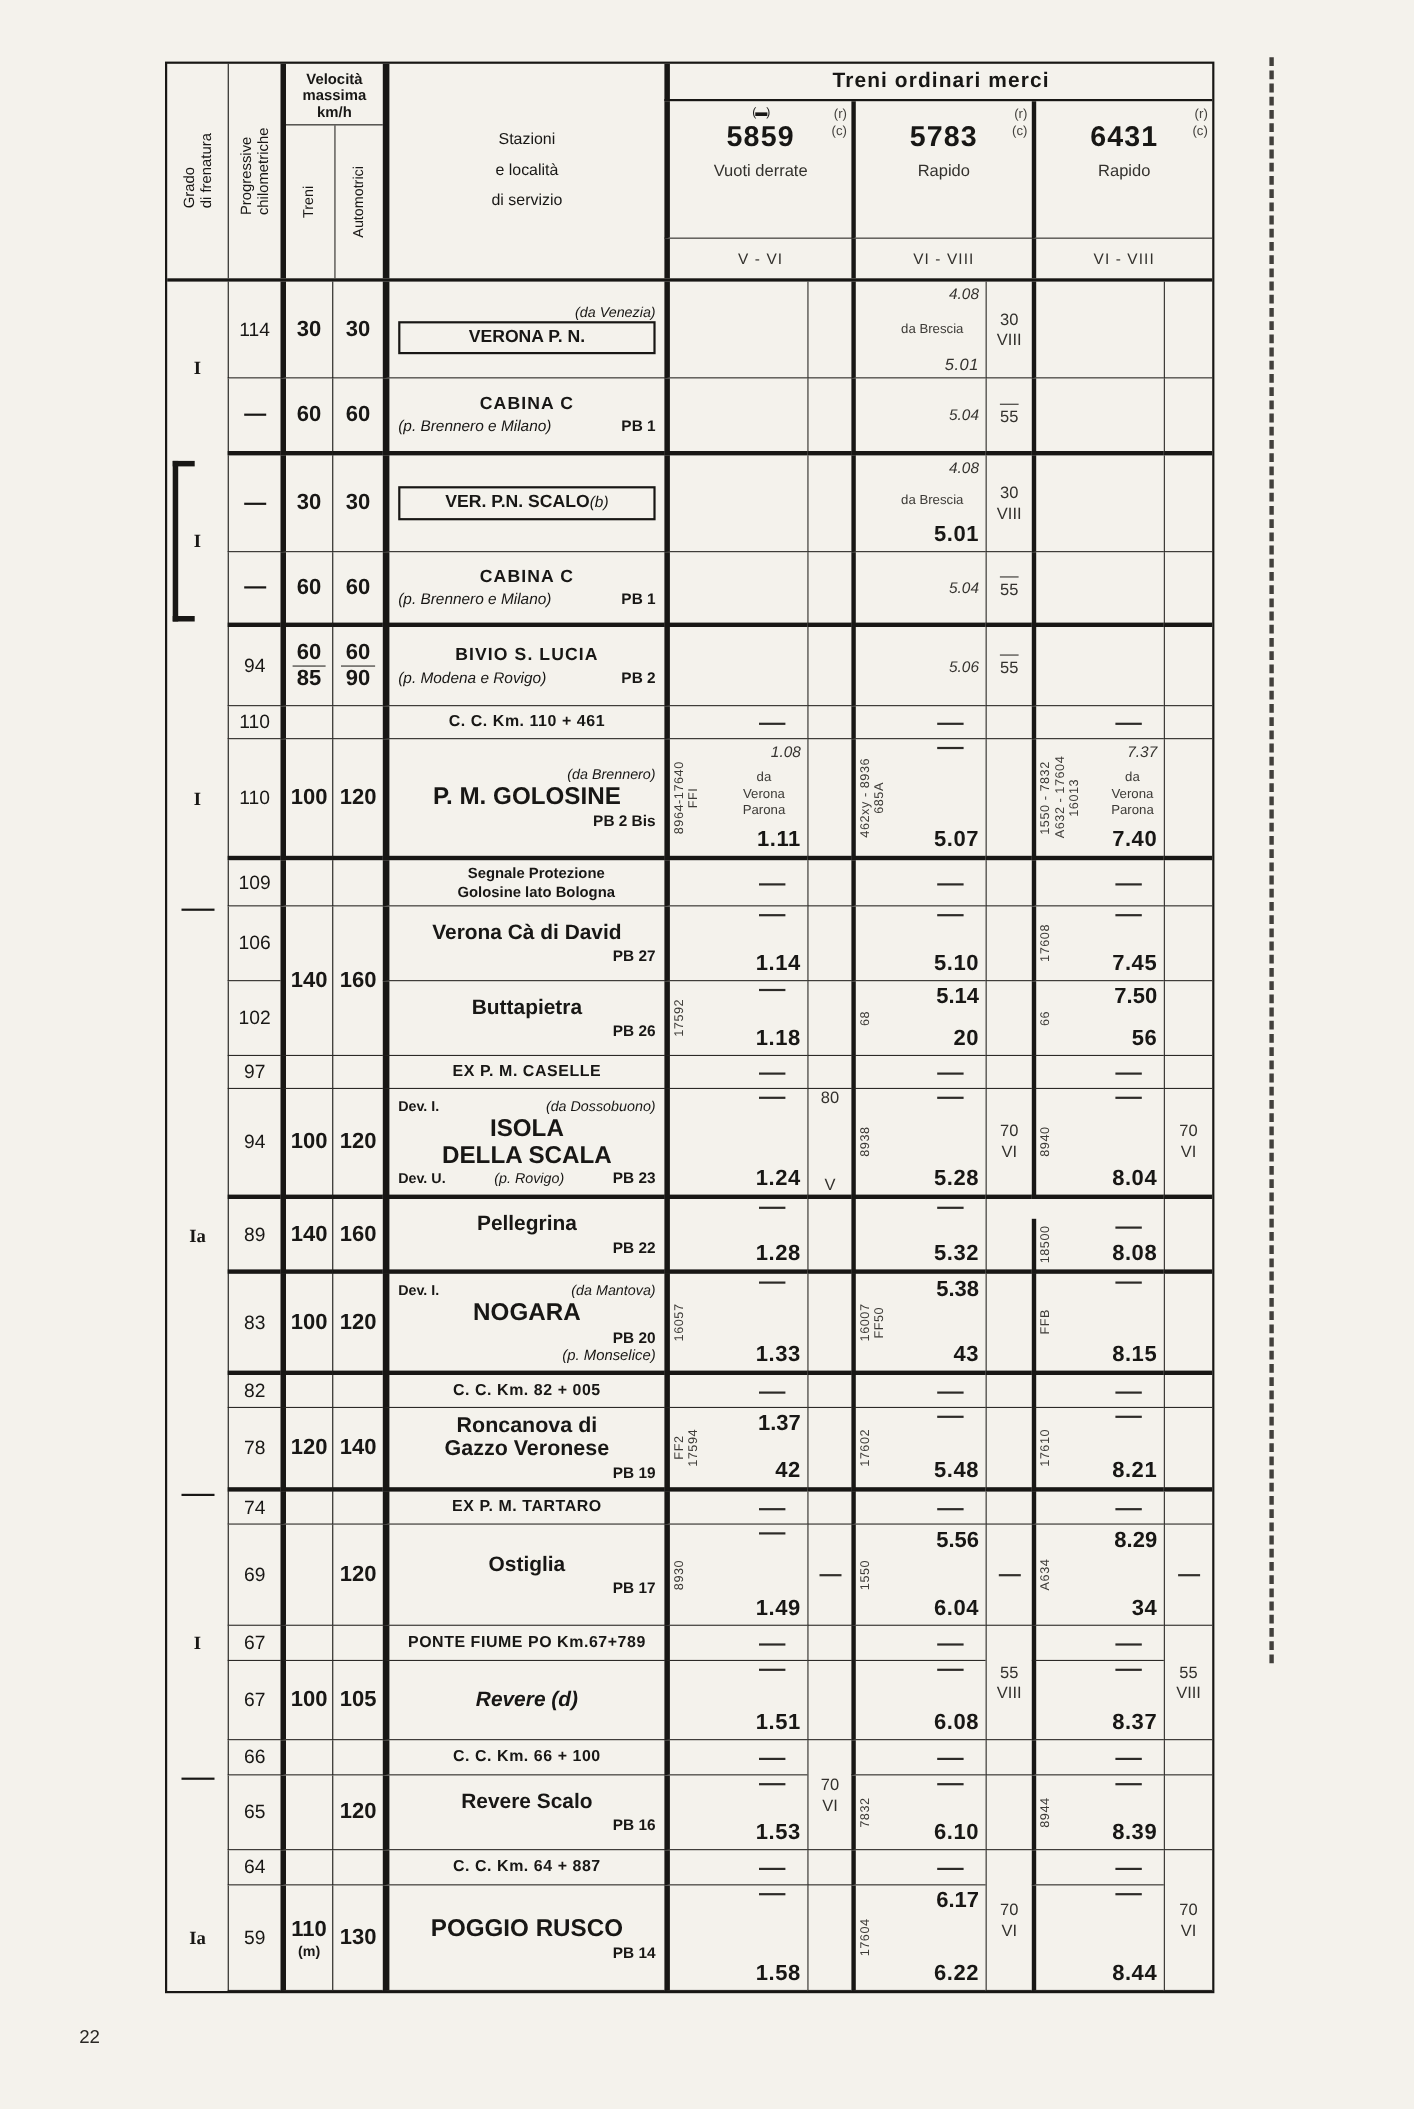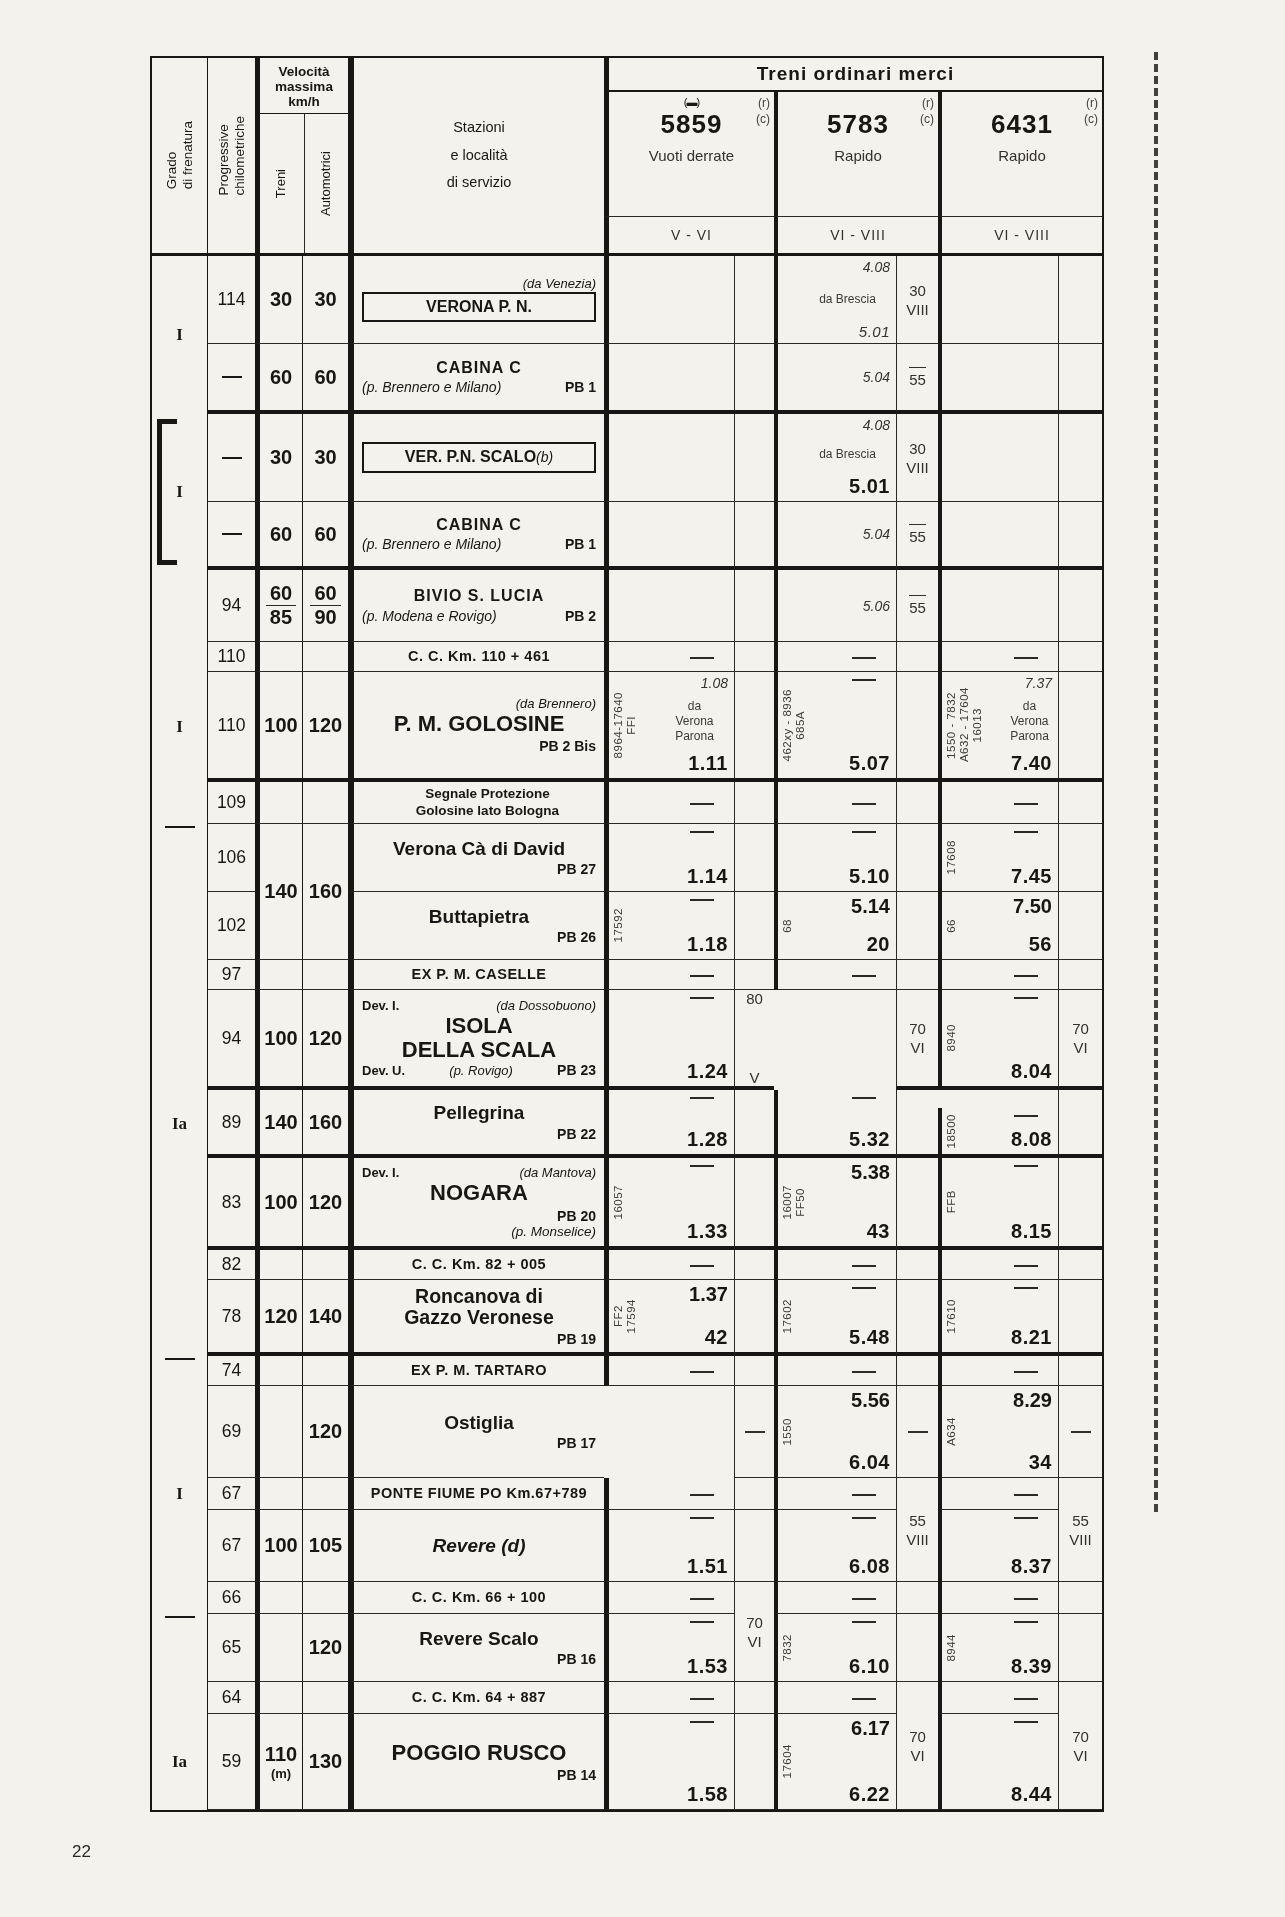--- a/index.html
+++ b/index.html
@@ -574,20 +574,29 @@
           <span class="stcap">(p. Rovigo)</span>
           <span class="stpb">PB 23</span>
         </div>
       </div>
       <div class="cell col6 c-t rbthick" style="grid-area: 12 / 6;">
         <div class="tcontent">
           <span class="tdash"></span>
           <span class="tbot">1.24</span>
         </div>
       </div>
+      <div class="cell col8 c-t rbthick" style="grid-area: 12 / 8;">
+        <div class="sidewrap">
+          <span class="sidelab">8938</span>
+        </div>
+        <div class="tcontent">
+          <span class="tdash"></span>
+          <span class="tbot">5.28</span>
+        </div>
+      </div>
       <div class="cell col10 c-t rbthick" style="grid-area: 12 / 10;">
         <div class="sidewrap">
           <span class="sidelab">8940</span>
         </div>
         <div class="tcontent">
           <span class="tdash"></span>
           <span class="tbot">8.04</span>
         </div>
       </div>
       <div class="cell col7 c-n rbthick" style="grid-area: 12 / 7; justify-content: space-between;">
@@ -805,20 +814,29 @@
         <span>69</span>
       </div>
       <div class="cell col3 c-v rb" style="grid-area: 18 / 3;"></div>
       <div class="cell col4 c-v rb" style="grid-area: 18 / 4;">
         <span>120</span>
       </div>
       <div class="cell col5 c-st st-med rb" style="grid-area: 18 / 5;">
         <div class="stname"><span>Ostiglia</span></div>
         <div class="strow3">
           <span class="stpb">PB 17</span>
+        </div>
+      </div>
+      <div class="cell col6 c-t rb" style="grid-area: 18 / 6;">
+        <div class="sidewrap">
+          <span class="sidelab">8930</span>
+        </div>
+        <div class="tcontent">
+          <span class="tdash"></span>
+          <span class="tbot">1.49</span>
         </div>
       </div>
       <div class="cell col8 c-t rb" style="grid-area: 18 / 8;">
         <div class="sidewrap">
           <span class="sidelab">1550</span>
         </div>
         <div class="tcontent">
           <span class="ttop big">5.56</span>
           <span class="tbot">6.04</span>
         </div>

